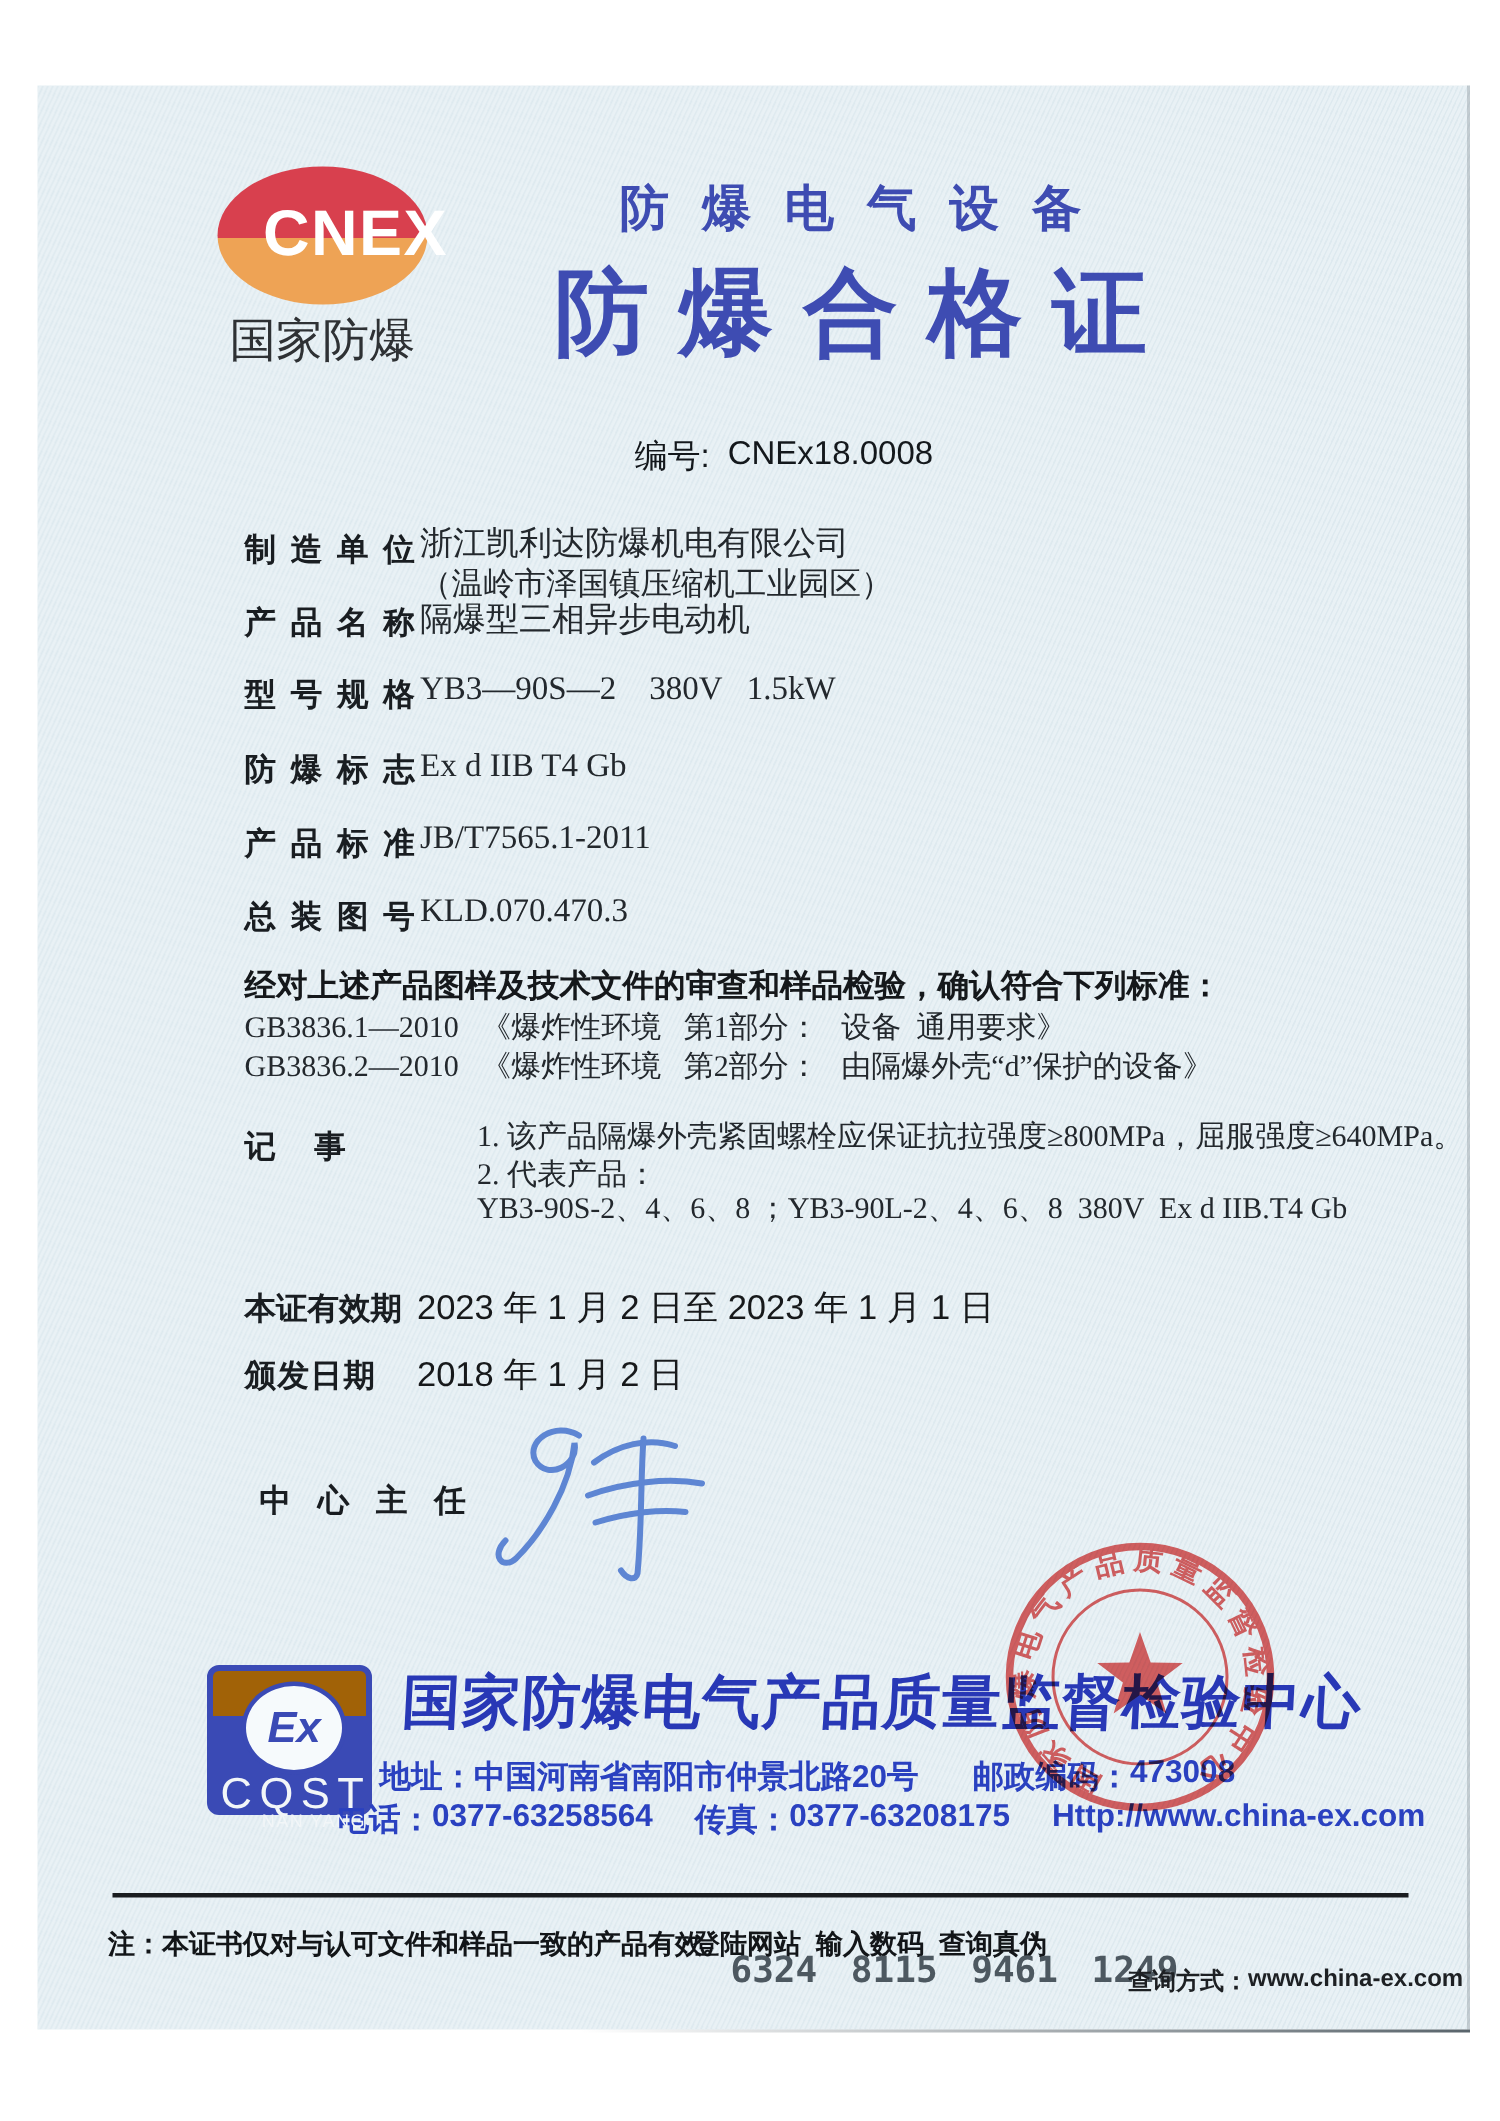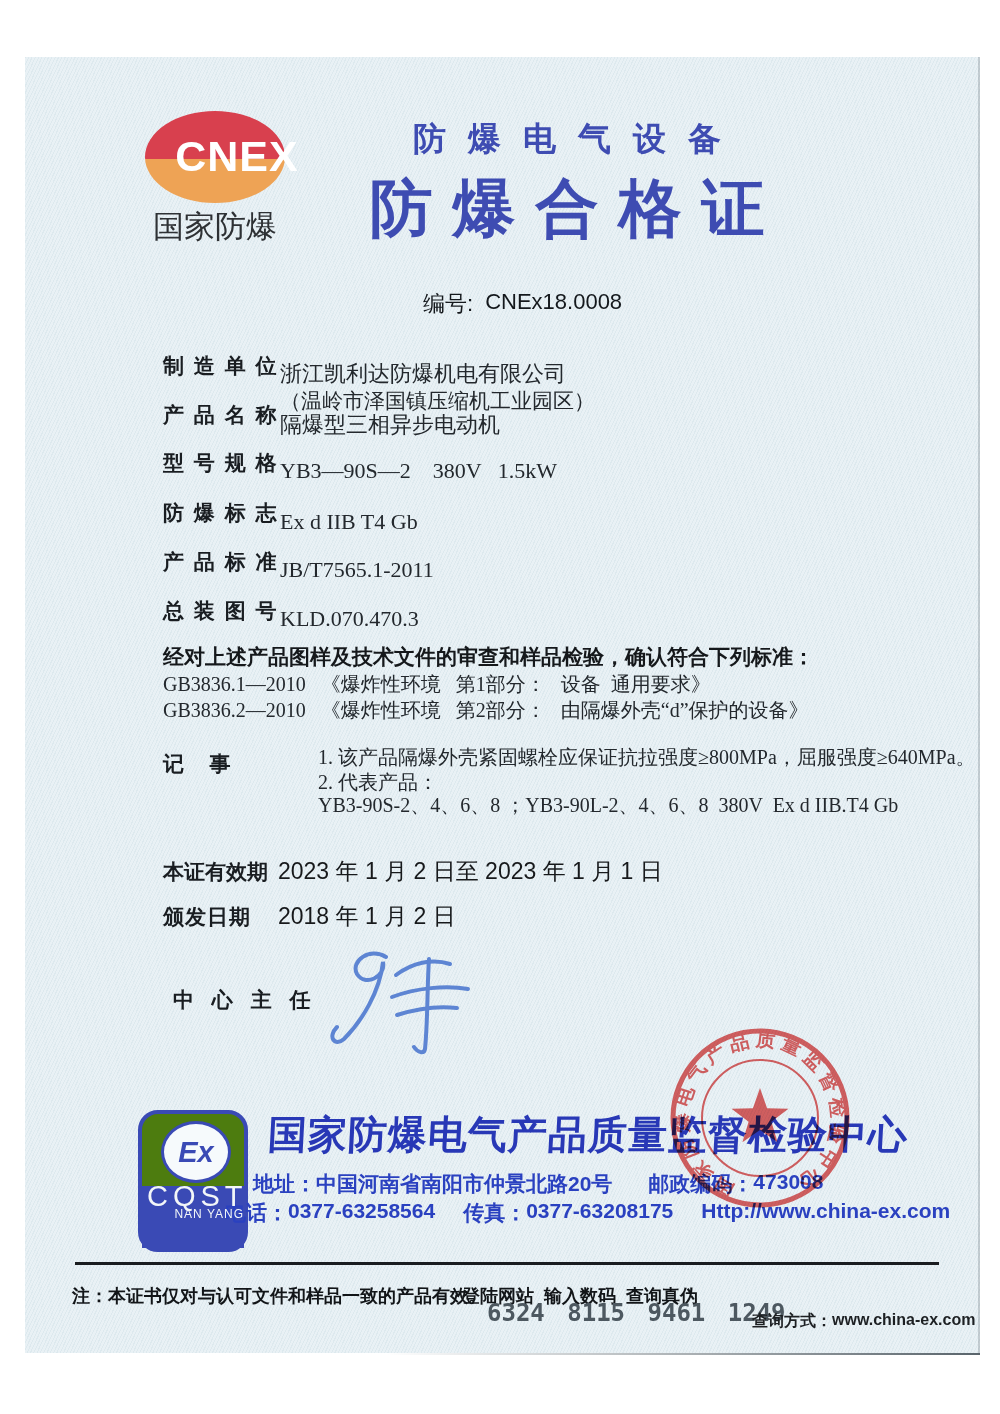--- a/index.html
+++ b/index.html
@@ -19,28 +19,28 @@
   .cnex-text{color:#fff;font-weight:bold;font-size:43px;letter-spacing:1px;margin-top:-2px;margin-left:44px;}
   .cnex-caption{left:138px;top:206px;width:154px;text-align:center;font-size:31px;color:#2e3134;}
   
   .subtitle{left:317px;top:117px;width:500px;text-align:center;font-size:33px;font-weight:bold;
          color:#3e4cb2;letter-spacing:22px;text-indent:22px;}
   .title{left:317px;top:166px;width:500px;text-align:center;font-size:63px;font-weight:bold;
          color:#3e4cb2;letter-spacing:20px;text-indent:20px;}
   .serial{left:423px;top:289px;font-size:22px;color:#14181c;display:flex;gap:12px;white-space:pre;}
   
   .flabel{left:163px;font-size:21px;font-weight:bold;color:#191d21;white-space:pre;letter-spacing:2px;}
-  .val{left:280px;font-family:"Liberation Serif",serif;font-size:22px;color:#23282d;white-space:pre;margin-top:12px;}
+  .val{left:280px;font-family:"Liberation Serif",serif;font-size:22px;color:#23282d;white-space:pre;}
   .val-sans{left:278px;font-size:23px;color:#17191b;white-space:pre;}
   .intro{left:163px;top:643px;font-size:21px;font-weight:bold;color:#15181b;}
   .std{left:163px;font-family:"Liberation Serif",serif;font-size:20px;color:#23282d;white-space:pre;}
   .note-line{left:318px;font-family:"Liberation Serif",serif;font-size:20px;color:#23282d;white-space:pre;}
   
-  .ex-box{left:138px;top:1110px;width:110px;height:142px;border:4px solid #3a4ab5;border-radius:20px;
-         background:#4d7c0f;box-sizing:border-box;}
+  .ex-box{left:138px;top:1110px;width:110px;height:100px;border:4px solid #3a4ab5;border-radius:8px;
+         background:#a16207;box-sizing:border-box;}
   .ex-bottom{position:absolute;left:0;right:0;bottom:0;height:62px;background:#3a4ab5;}
   .ex-ellipse{position:absolute;left:19px;top:7px;width:64px;height:56px;border:3px solid #3a4ab5;
          border-radius:50%;background:#f6fafc;display:flex;align-items:center;justify-content:center;z-index:2;}
   .ex-text{color:#3a4ab5;font-weight:bold;font-size:29px;font-style:italic;}
   .ex-cqst{position:absolute;left:0;right:0;top:66px;text-align:center;color:#f2f6f8;font-size:29px;
          letter-spacing:5px;text-indent:5px;z-index:2;}
   .ex-ny{position:absolute;left:0;right:0;top:93px;text-align:right;color:#f2f6f8;font-size:12px;
          letter-spacing:1px;z-index:2;}
   .center-name{left:268px;top:1108px;width:650px;font-size:39px;font-weight:bold;color:#2838b6;
          letter-spacing:1px;transform:skewX(-3deg);white-space:nowrap;}

